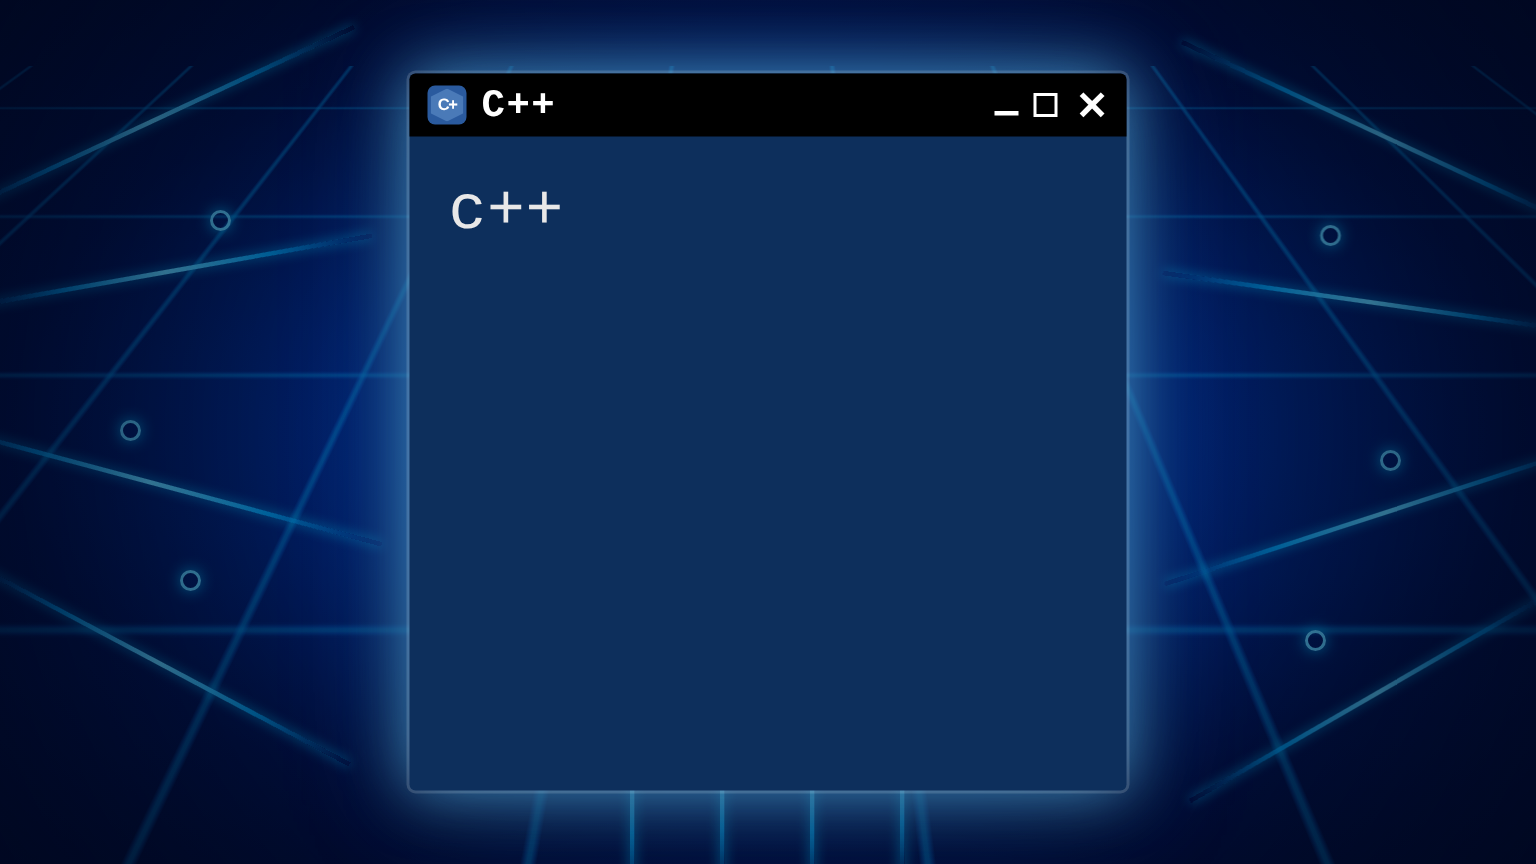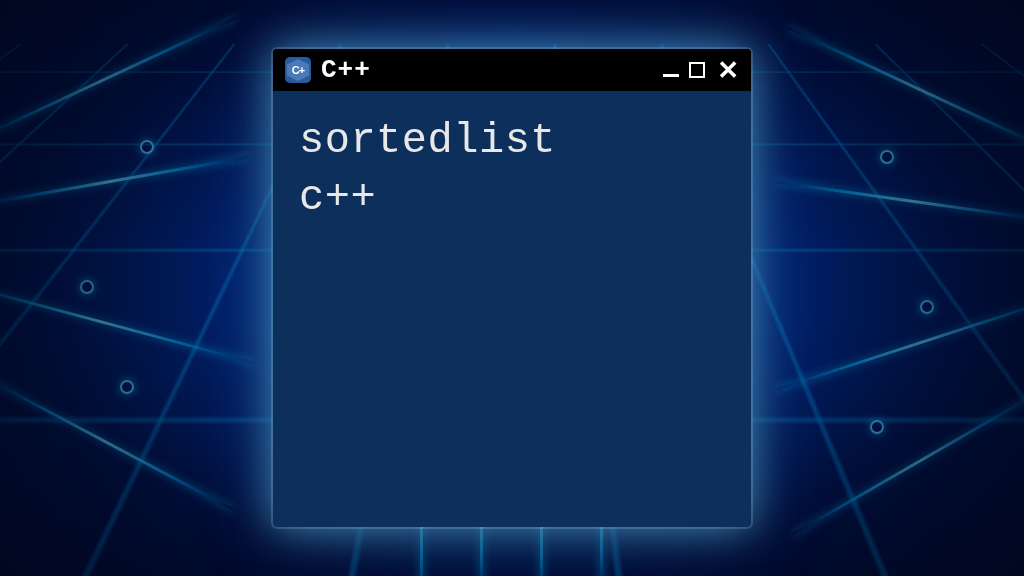--- a/index.html
+++ b/index.html
@@ -226,16 +226,15 @@
       </div>
     </div>
     <div class="title">C++</div>
     <div class="window-controls">
       <div class="ctrl-min"></div>
       <div class="ctrl-max"></div>
       <div class="ctrl ctrl-close">✕</div>
     </div>
   </div>
   <div class="content">
-    <div>sortedlist</div>
     <div>c++</div>
   </div>
 </div>
 
 </body></html>

